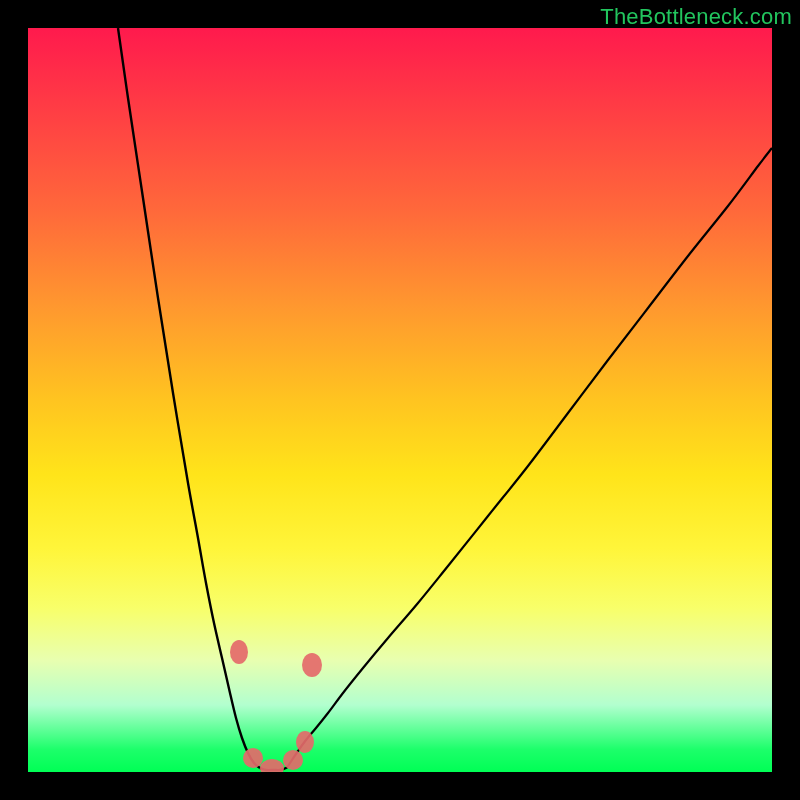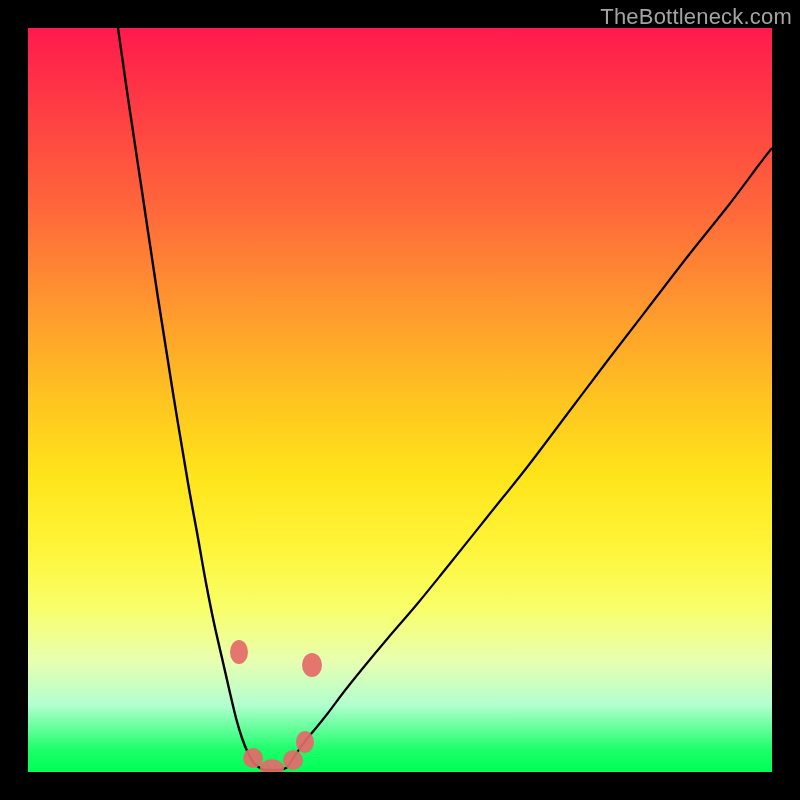--- a/index.html
+++ b/index.html
@@ -53,21 +53,21 @@
     top: 0; left: 0;
     width: 100%;
     height: 100%;
   }
   .watermark {
     position: absolute;
     top: 4px;
     right: 8px;
     font-size: 22px;
     font-weight: 500;
-    color: #a3a3a3;
+    color: #22c55e;
     letter-spacing: 0.2px;
   }
   .marker {
     fill: #e46a6a;
     opacity: 0.92;
   }
 </style>
 </head>
 <body>
 

